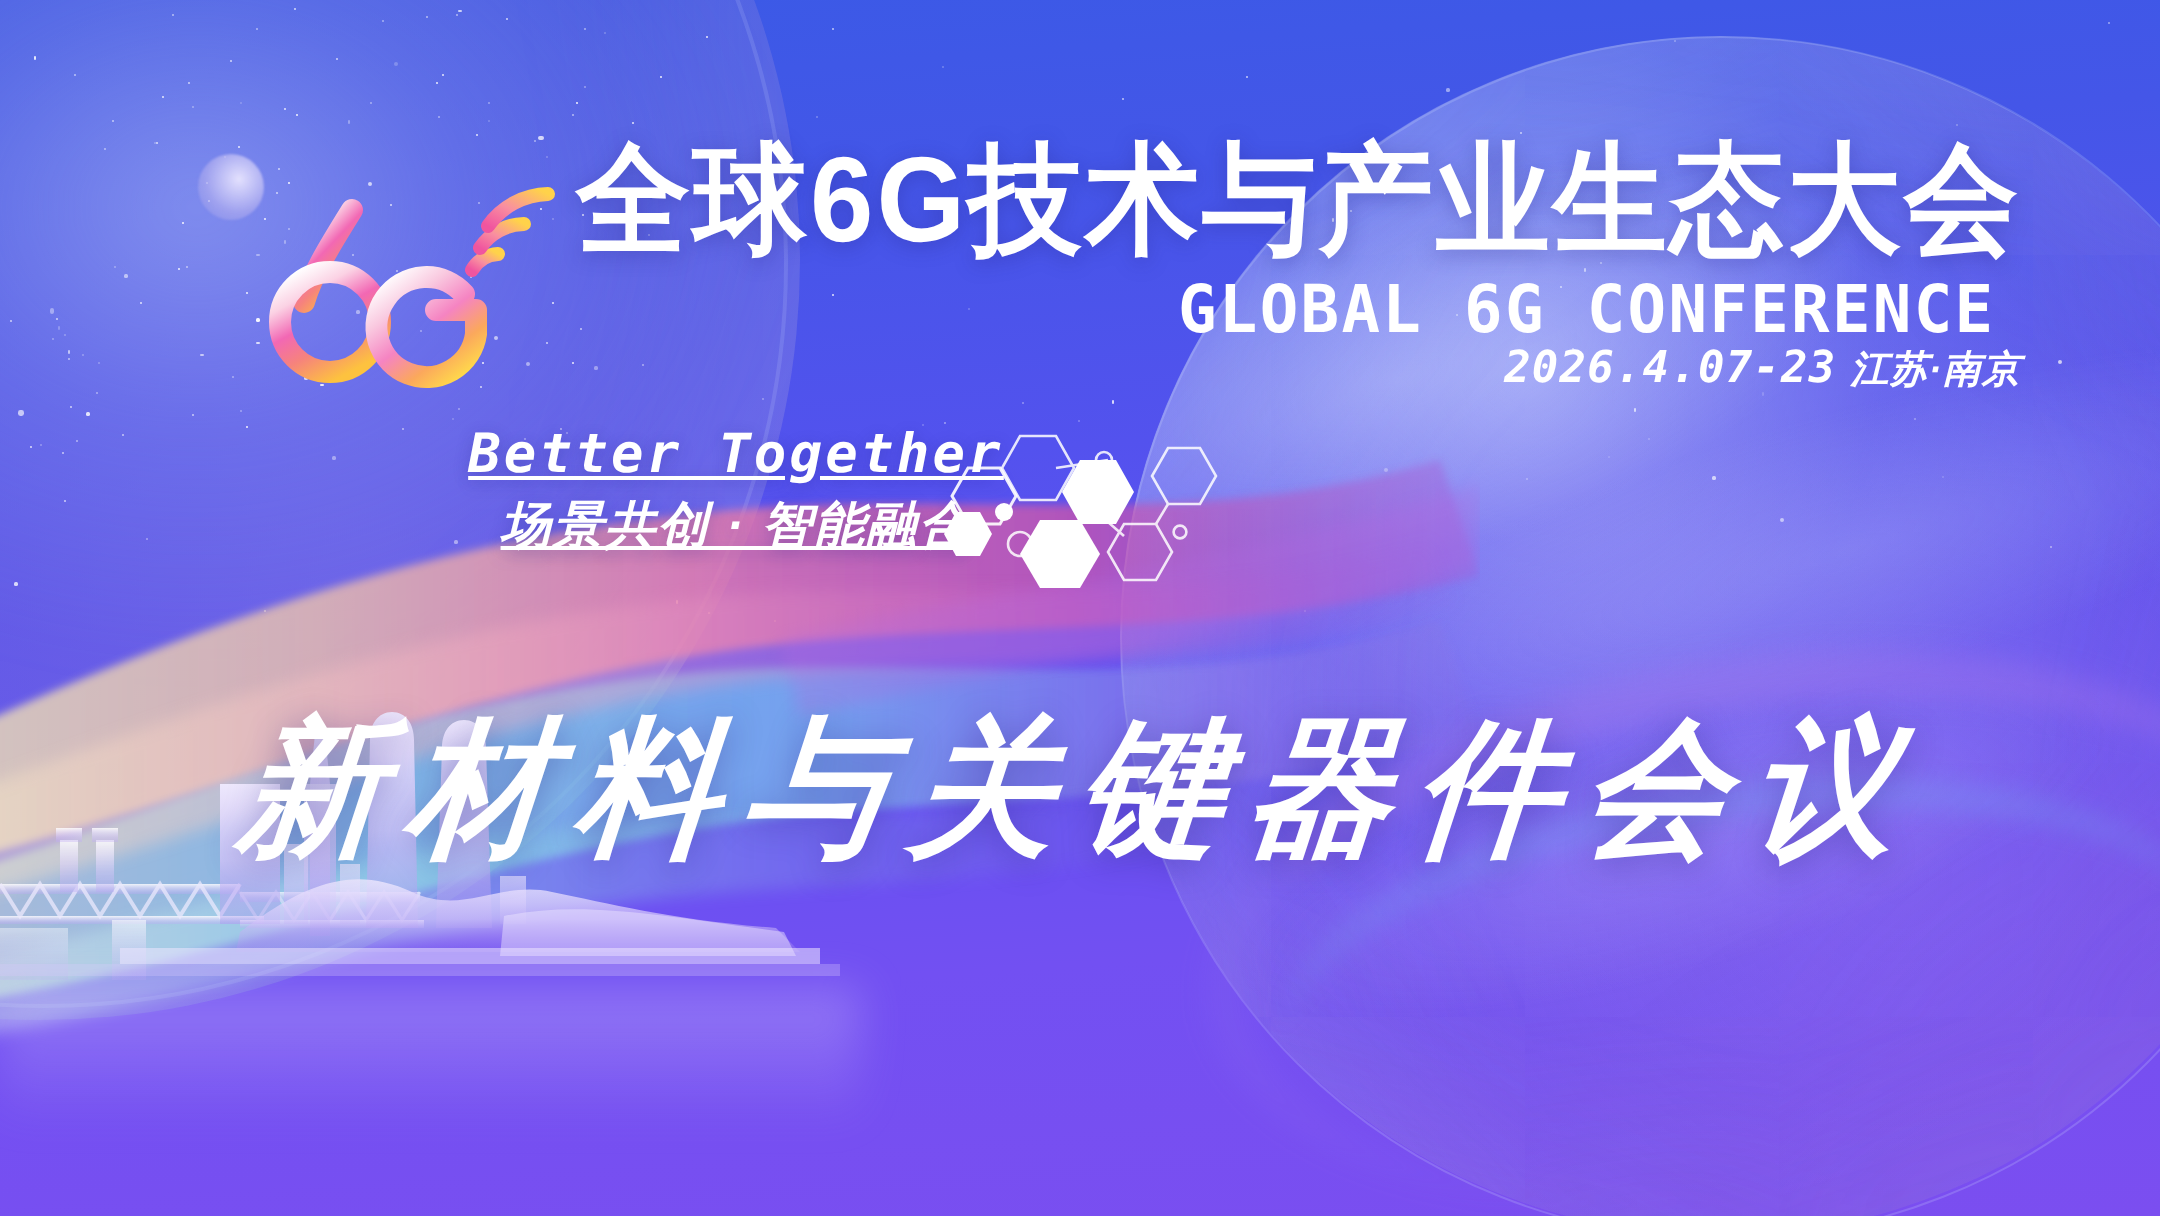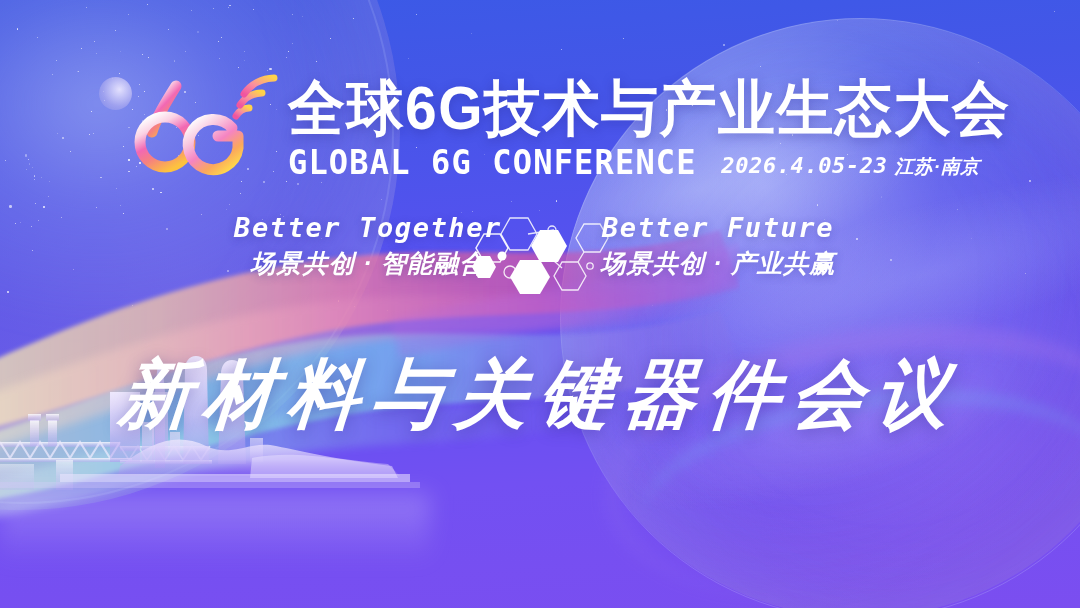--- a/index.html
+++ b/index.html
@@ -89,42 +89,42 @@
   .logo6g svg{display:block;}
 
   .title-block{position:relative;margin-left:10px;padding-bottom:2px;}
   .cn-title{
     font-size:57px;line-height:60px;font-weight:700;color:#ffffff;
     letter-spacing:1.5px;white-space:nowrap;
     font-family:"Liberation Sans","DejaVu Sans",sans-serif;
     transform:scaleY(1.06);transform-origin:left bottom;
     text-shadow:0 2px 10px rgba(40,40,140,.35);
   }
-  .sub-row{display:flex;align-items:flex-end;margin-top:6px;}
+  .sub-row{display:flex;align-items:flex-end;margin-top:6px;flex-direction:column;}
   .en-title{
     font-size:33px;line-height:34px;font-weight:700;color:#ffffff;
     letter-spacing:1.2px;white-space:nowrap;
     font-family:"DejaVu Sans Mono","Liberation Mono",monospace;
     transform:scaleX(.97);transform-origin:left bottom;
   }
   .date-block{margin-left:12px;padding-bottom:1px;white-space:nowrap;}
   .date-en{
     font-size:12px;line-height:13px;font-weight:700;color:#ffffff;letter-spacing:1.6px;
     font-style:italic;font-family:"DejaVu Sans Mono","Liberation Mono",monospace;
   }
   .date-main{
     font-size:22px;line-height:24px;font-weight:700;color:#ffffff;letter-spacing:.6px;
     font-style:italic;font-family:"DejaVu Sans Mono","Liberation Mono",monospace;
     display:flex;align-items:baseline;gap:7px;margin-top:1px;
   }
   .date-cn{font-size:19px;font-family:"Liberation Sans","DejaVu Sans",sans-serif;font-style:italic;font-weight:700;}
 
   
   .slogans{position:absolute;left:0;top:212px;width:1080px;height:92px;}
-  .slogan{position:absolute;text-align:center;color:#fff;}
+  .slogan{position:absolute;text-align:center;color:#fff;text-decoration:underline;}
   .slogan-left{left:222px;top:0;width:292px;}
   .slogan-right{left:568px;top:0;width:300px;}
   .slogan-en{
     font-size:27px;line-height:32px;font-weight:700;font-style:italic;letter-spacing:1.6px;
     font-family:"DejaVu Sans Mono","Liberation Mono",monospace;
     text-shadow:0 2px 8px rgba(40,40,140,.30);
   }
   .slogan-cn{
     font-size:25px;line-height:32px;font-weight:700;font-style:italic;letter-spacing:1.2px;
     margin-top:3px;font-family:"Liberation Sans","DejaVu Sans",sans-serif;
@@ -478,21 +478,21 @@
           </g>
         </svg>
       </div>
 
       <div class="title-block">
         <div class="cn-title">全球6G技术与产业生态大会</div>
         <div class="sub-row">
           <div class="en-title">GLOBAL 6G CONFERENCE</div>
           <div class="date-block">
             <div class="date-main">
-              <span>2026.4.05-23</span>
+              <span>2026.4.07-23</span>
               <span class="date-cn">江苏·南京</span>
             </div>
           </div>
         </div>
       </div>
 
     </div>
   </div>
 
   <div class="slogans">
@@ -521,21 +521,17 @@
           <polygon points="54,50 74,50 84,67 74,84 54,84 44,67"></polygon>
           <polygon points="12,46 24,46 30,57 24,68 12,68 6,57"></polygon>
           <circle cx="36" cy="46" r="4.5"></circle>
         </g>
         <g fill="none" stroke="#FFFFFF" stroke-width="1.5" opacity=".9">
           <polygon points="18,24 34,24 42,38 34,52 18,52 10,38"></polygon>
         </g>
       </svg>
     </div>
 
-    <div class="slogan slogan-right">
-      <div class="slogan-en">Better Future</div>
-      <div class="slogan-cn">场景共创 · 产业共赢</div>
-    </div>
   </div>
 
   <div class="headline">新材料与关键器件会议</div>
 
 </div>
 
 </body></html>

